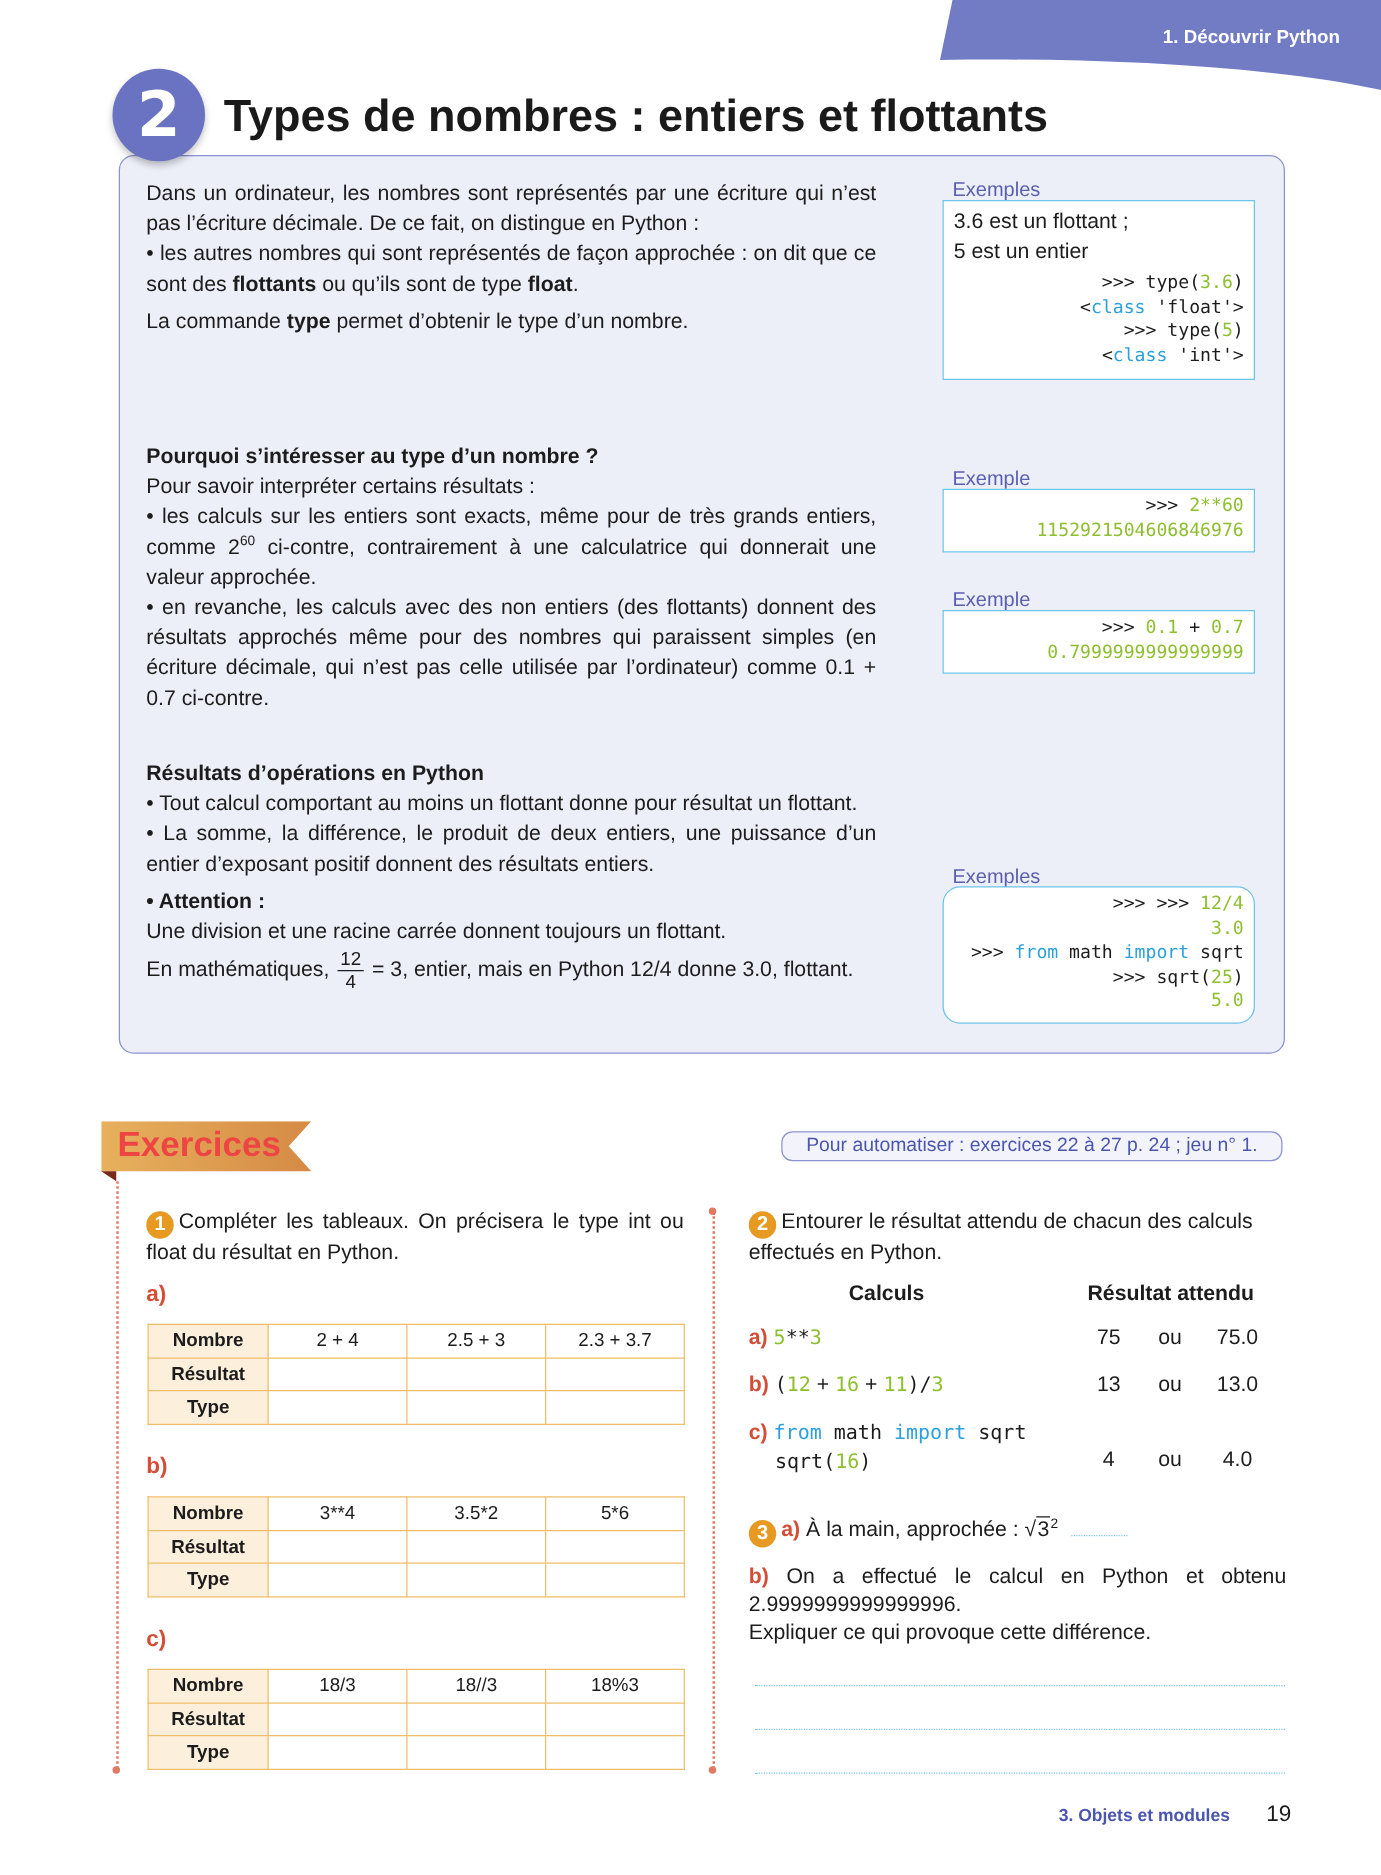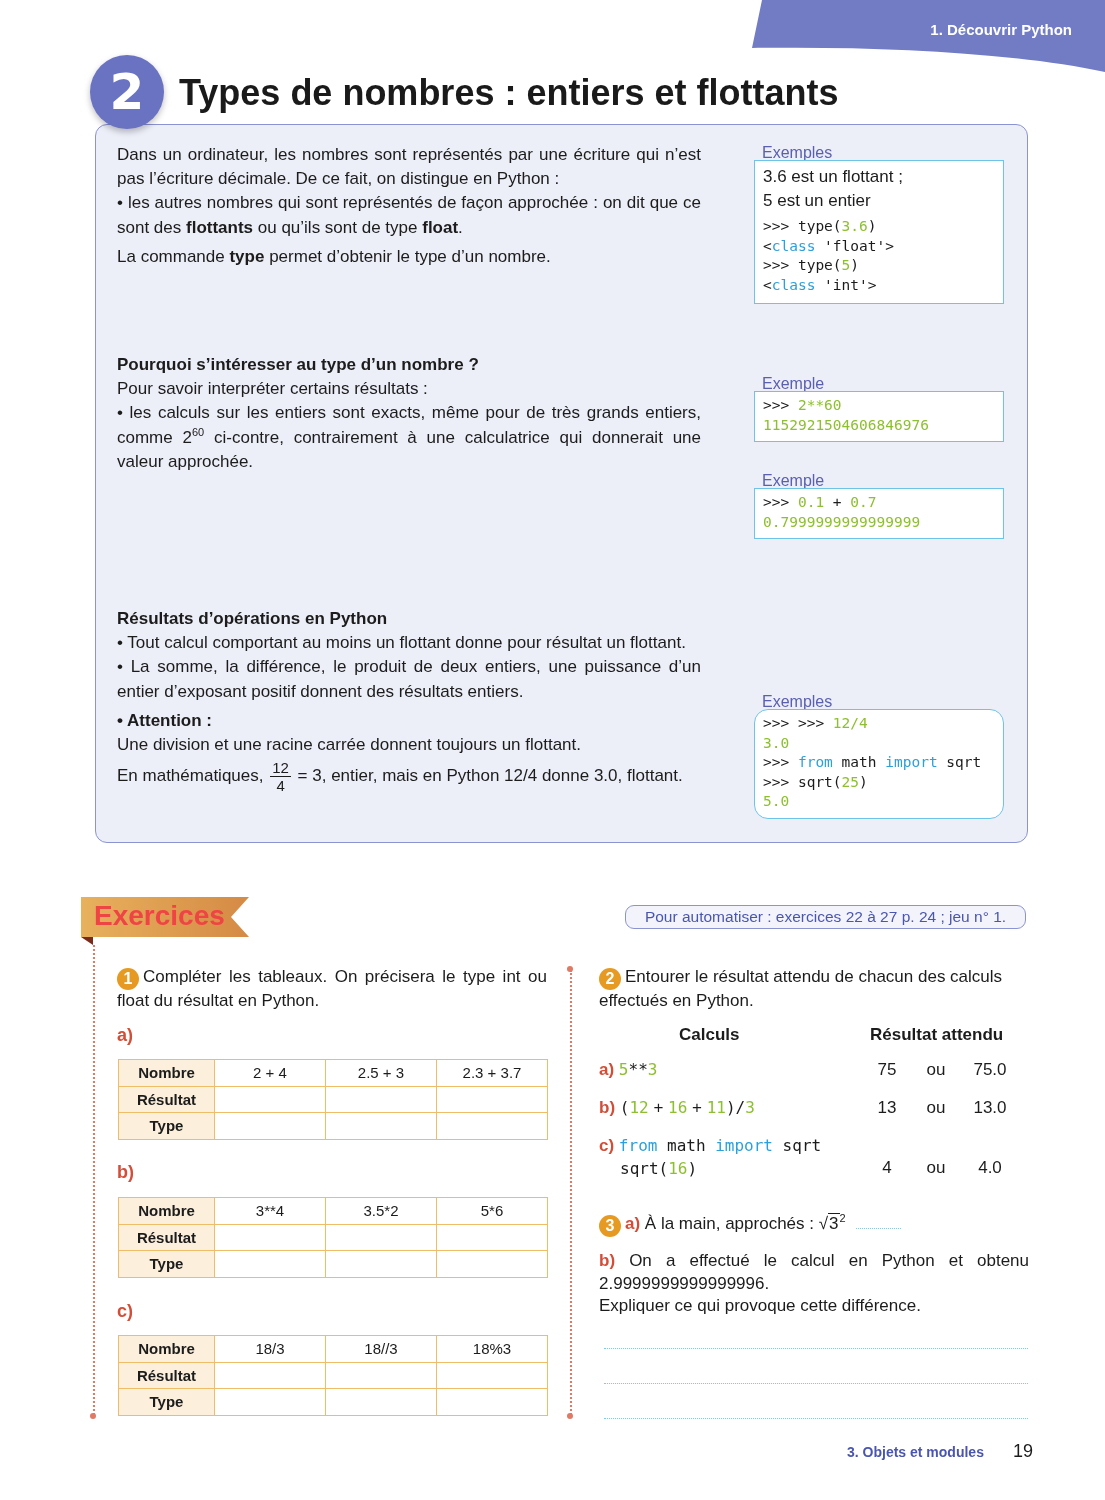--- a/index.html
+++ b/index.html
@@ -14,21 +14,21 @@
   .lesson-text p { margin:0; }
   .lesson-text b { font-weight:bold; }
   .mt4 { margin-top:5px !important; }
   sup { font-size:11px; line-height:0; }
   .frac { display:inline-block; vertical-align:middle; text-align:center; font-size:15px; line-height:17px; margin:0 2px; }
   .frac .num { display:block; border-bottom:1px solid #1c1c1c; padding:0 2px; }
   .frac .den { display:block; padding:0 2px; }
   .ex-title { position:absolute; left:762px; font-size:16px; font-weight:normal; color:#5a5fb0; font-family:"Liberation Sans", sans-serif; }
   .ex-box { position:absolute; left:754px; width:250px; background:#ffffff; border:1.5px solid #6cc4e8; padding:4px 8px; box-sizing:border-box; }
   .ex-plain { font-size:17px; line-height:24px; font-family:"Liberation Sans", sans-serif; color:#1c1c1c; }
-  .code { font-family:"DejaVu Sans Mono", monospace; font-size:14.5px; line-height:19.5px; color:#1c1c1c; white-space:pre; }
+  .code { font-family:"DejaVu Sans Mono", monospace; font-size:14.5px; line-height:19.5px; color:#1c1c1c; white-space:pre;text-align:right; }
   .num-g { color:#8dbf2e; }
   .kw-b { color:#2ba0dd; }
   .exercices-ribbon { position:absolute; left:81px; top:897px; width:168px; height:48px; }
   .exercices-label { position:absolute; left:94px; top:900px; font-size:28px; font-weight:bold; color:#ef4444; font-family:"Liberation Sans", sans-serif; }
   .automate-pill { position:absolute; left:625px; top:905px; width:401px; height:24px; border:1.5px solid #8b93d3; border-radius:9px; background:#f3f4fb; box-sizing:border-box; font-size:15.5px; color:#4a55b0; font-family:"Liberation Sans", sans-serif; line-height:21px; text-align:center; }
   .dotted-line-v { position:absolute; width:0; border-left:2px dotted #e07a65; }
   .dot { position:absolute; width:6px; height:6px; border-radius:50%; background:#e07a65; }
   .ex-text { position:absolute; font-size:17px; line-height:22.5px; font-family:"Liberation Sans", sans-serif; color:#1c1c1c; }
   .num-circle { display:inline-block; width:22px; height:22px; border-radius:50%; background:#e69a22; color:#fff; font-weight:bold; text-align:center; line-height:22px; font-size:16px; vertical-align:-2px; margin-right:4px; }
   .part-label { position:absolute; font-size:18px; font-weight:bold; color:#d44d36; font-family:"Liberation Sans", sans-serif; }
@@ -67,20 +67,21 @@
 <div class="lesson-text" style="top:143px;">
   <p>Dans un ordinateur, les nombres sont représentés par une écriture qui n’est pas l’écriture décimale. De ce fait, on distingue en Python :</p>
   <p><span>• les autres nombres qui sont représentés de façon approchée : on dit que ce sont des </span><b>flottants</b><span> ou qu’ils sont de type </span><b>float</b><span>.</span></p>
   <p class="mt4"><span>La commande </span><b>type</b><span> permet d’obtenir le type d’un nombre.</span></p>
 </div>
 
 <div class="lesson-text" style="top:353px;">
   <p><b>Pourquoi s’intéresser au type d’un nombre ?</b></p>
   <p>Pour savoir interpréter certains résultats :</p>
   <p><span>• les calculs sur les entiers sont exacts, même pour de très grands entiers, comme 2</span><sup>60</sup><span> ci-contre, contrairement à une calculatrice qui donnerait une valeur approchée.</span></p>
+  <p>• en revanche, les calculs avec des non entiers (des flottants) donnent des résultats approchés même pour des nombres qui paraissent simples (en écriture décimale, qui n’est pas celle utilisée par l’ordinateur) comme 0.1 + 0.7 ci-contre.</p>
 </div>
 
 <div class="lesson-text" style="top:607px;">
   <p><b>Résultats d’opérations en Python</b></p>
   <p>• Tout calcul comportant au moins un flottant donne pour résultat un flottant.</p>
   <p>• La somme, la différence, le produit de deux entiers, une puissance d’un entier d’exposant positif donnent des résultats entiers.</p>
   <p class="mt4"><b>• Attention :</b></p>
   <p>Une division et une racine carrée donnent toujours un flottant.</p>
   <p style="margin-top:2px;"><span>En mathématiques, </span><span class="frac"><span class="num">12</span><span class="den">4</span></span><span> = 3, entier, mais en Python 12/4 donne 3.0, flottant.</span></p>
 </div>
@@ -230,21 +231,21 @@
 
 <div class="calc-row" style="top:1136px; height:48px;">
   <span class="cc"><span class="red-lbl">c)</span> <span class="mono kw-b">from</span><span class="mono"> math </span><span class="mono kw-b">import</span><span class="mono"> sqrt</span></span>
   <span class="cc" style="top:23px; left:21px;"><span class="mono">sqrt(</span><span class="mono num-g">16</span><span class="mono">)</span></span>
   <span class="r1" style="top:22px;">4</span>
   <span class="ou" style="top:22px;">ou</span>
   <span class="r2" style="top:22px;">4.0</span>
 </div>
 
 <div class="ex-text" style="left:599px; top:1213px; width:430px;">
-  <span class="num-circle">3</span><span class="red-lbl">a)</span><span> À la main, approchés : </span><span class="sqrt-sym">√<span class="sqrt-arg">3</span><sup>2</sup></span>
+  <span class="num-circle">3</span><span class="red-lbl">a)</span><span> À la main, approchée : </span><span class="sqrt-sym">√<span class="sqrt-arg">3</span><sup>2</sup></span>
   <span style="display:inline-block; width:45px; border-bottom:1.5px dotted #7fcbe8; margin-left:6px;"></span>
 </div>
 <div class="ex-text" style="left:599px; top:1250px; width:430px; text-align:justify;"><span class="red-lbl">b)</span><span> On a effectué le calcul en Python et obtenu 2.9999999999999996.</span></div>
 <div class="ex-text" style="left:599px; top:1295px; width:430px;">Expliquer ce qui provoque cette différence.</div>
 
 <div class="answer-line" style="top:1348px;"></div>
 <div class="answer-line" style="top:1383px;"></div>
 <div class="answer-line" style="top:1418px;"></div>
 
 <div class="footer-chapter">3. Objets et modules</div>

